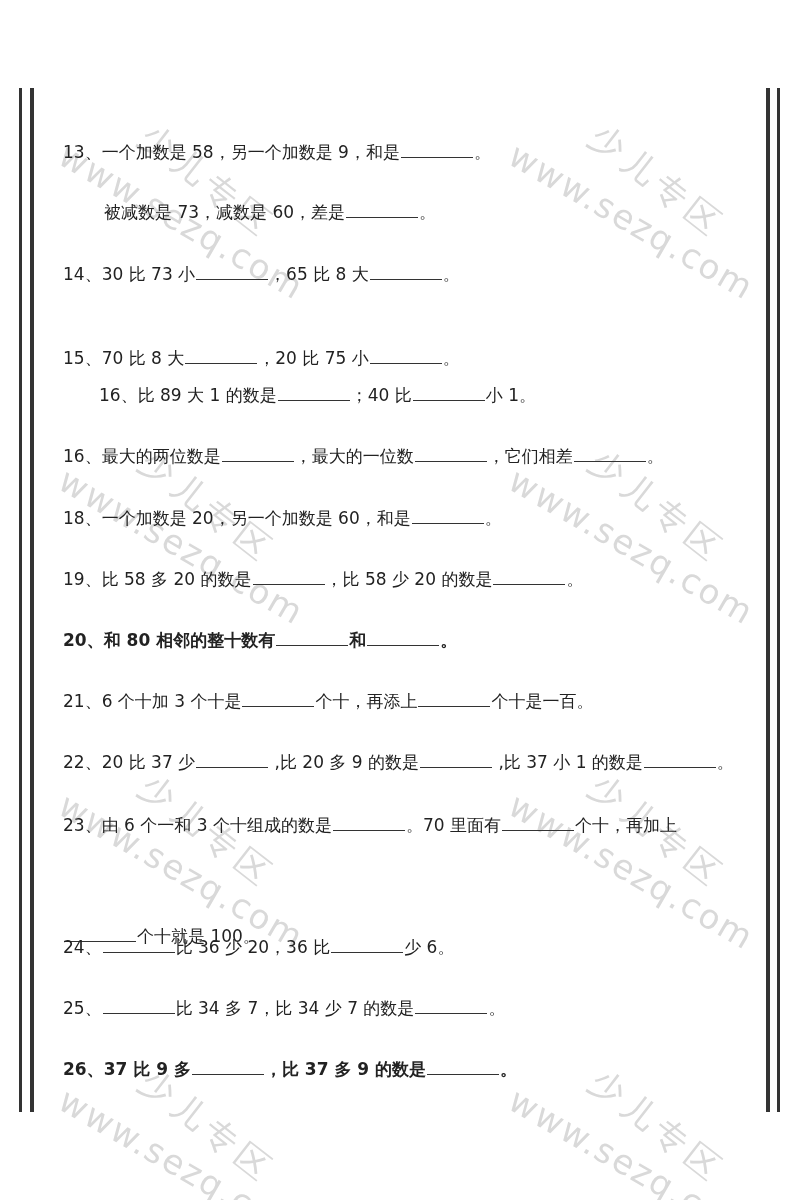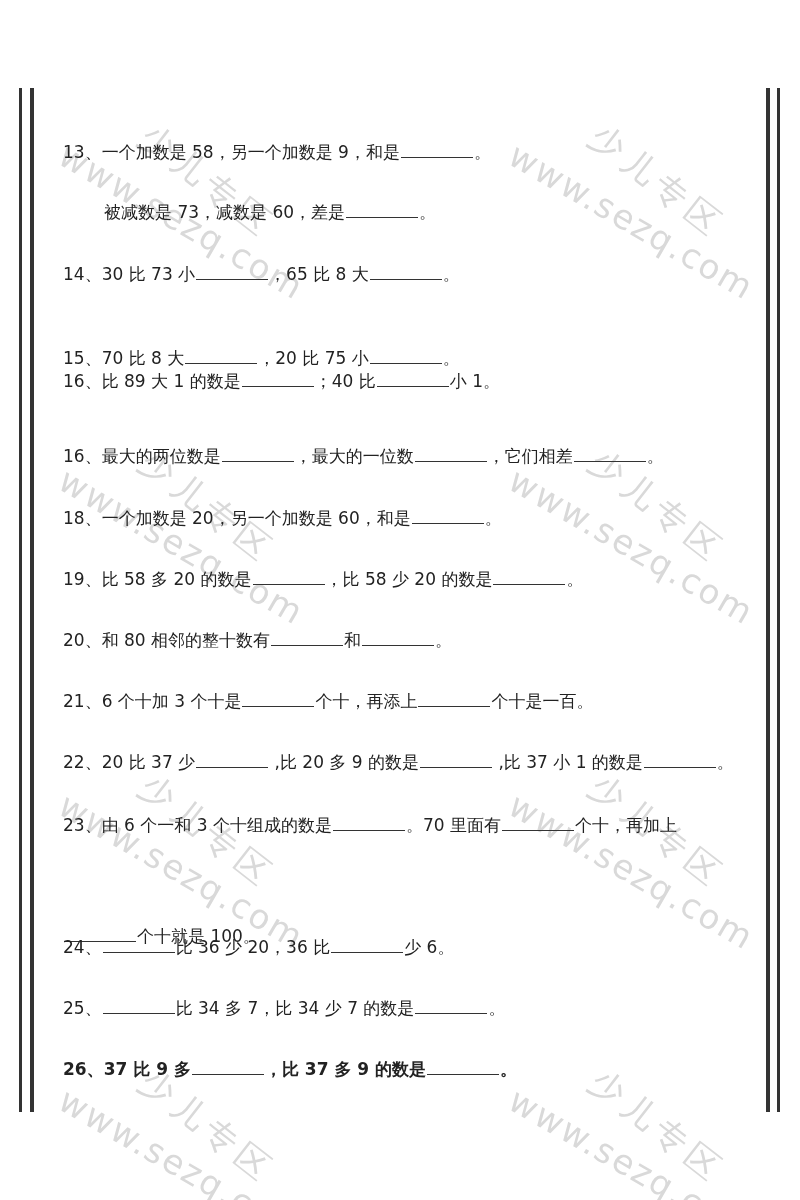--- a/index.html
+++ b/index.html
@@ -114,25 +114,25 @@
   <div class="watermark" style="left:545px; top:1040px;">
     <div class="wm-cn" style="margin-left:60px;">少儿专区</div>
     <div class="wm-url">www.sezq.com</div>
   </div>
 
   <div id="questions">
       <div class="question q-noindent" style="top: 140px;"><span class="seg">13、一个加数是 58，另一个加数是 9，和是</span><span class="blank"></span><span class="seg">。</span></div>
       <div class="question q-indent" style="top: 200px;"><span class="seg">被减数是 73，减数是 60，差是</span><span class="blank"></span><span class="seg">。</span></div>
       <div class="question q-noindent" style="top: 262px;"><span class="seg">14、30 比 73 小</span><span class="blank"></span><span class="seg">，65 比 8 大</span><span class="blank"></span><span class="seg">。</span></div>
       <div class="question q-noindent" style="top: 322px; margin-top: 24px;"><span class="seg">15、70 比 8 大</span><span class="blank"></span><span class="seg">，20 比 75 小</span><span class="blank"></span><span class="seg">。</span></div>
-      <div class="question q-noindent" style="top: 369px;"><span class="seg">16、比 89 大 1 的数是</span><span class="blank"></span><span class="seg">；40 比</span><span class="blank"></span><span class="seg">小 1。</span></div>
+      <div class="question q-noindent" style="top: 383px; margin-left: 36px;"><span class="seg">16、比 89 大 1 的数是</span><span class="blank"></span><span class="seg">；40 比</span><span class="blank"></span><span class="seg">小 1。</span></div>
       <div class="question q-noindent" style="top: 444px;"><span class="seg">16、最大的两位数是</span><span class="blank"></span><span class="seg">，最大的一位数</span><span class="blank"></span><span class="seg">，它们相差</span><span class="blank"></span><span class="seg">。</span></div>
       <div class="question q-noindent" style="top: 506px;"><span class="seg">18、一个加数是 20，另一个加数是 60，和是</span><span class="blank"></span><span class="seg">。</span></div>
       <div class="question q-noindent" style="top: 567px;"><span class="seg">19、比 58 多 20 的数是</span><span class="blank"></span><span class="seg">，比 58 少 20 的数是</span><span class="blank"></span><span class="seg">。</span></div>
-      <div class="question q-noindent" style="top: 628px;"><span class="seg">20、和 80 相邻的整十数有</span><span class="blank"></span><span class="seg">和</span><span class="blank"></span><span class="seg">。</span></div>
+      <div class="question q-noindent" style="top: 628px; font-weight: bold;"><span class="seg">20、和 80 相邻的整十数有</span><span class="blank"></span><span class="seg">和</span><span class="blank"></span><span class="seg">。</span></div>
       <div class="question q-noindent" style="top: 689px;"><span class="seg">21、6 个十加 3 个十是</span><span class="blank"></span><span class="seg">个十，再添上</span><span class="blank"></span><span class="seg">个十是一百。</span></div>
       <div class="question q-noindent" style="top: 750px;"><span class="seg">22、20 比 37 少</span><span class="blank"></span><span class="seg"> ,比 20 多 9 的数是</span><span class="blank"></span><span class="seg"> ,比 37 小 1 的数是</span><span class="blank"></span><span class="seg">。</span></div>
       <div class="question q-noindent" style="top: 813px;"><span class="seg">23、由 6 个一和 3 个十组成的数是</span><span class="blank"></span><span class="seg">。70 里面有</span><span class="blank"></span><span class="seg">个十，再加上</span></div>
       <div class="question q-noindent" style="top: 924px;"><span class="blank"></span><span class="seg">个十就是 100。</span></div>
       <div class="question q-noindent" style="top: 935px;"><span class="seg">24、</span><span class="blank"></span><span class="seg">比 36 少 20，36 比</span><span class="blank"></span><span class="seg">少 6。</span></div>
       <div class="question q-noindent" style="top: 996px;"><span class="seg">25、</span><span class="blank"></span><span class="seg">比 34 多 7，比 34 少 7 的数是</span><span class="blank"></span><span class="seg">。</span></div>
       <div class="question q-noindent" style="top: 1057px; font-weight: bold;"><span class="seg">26、37 比 9 多</span><span class="blank"></span><span class="seg">，比 37 多 9 的数是</span><span class="blank"></span><span class="seg">。</span></div>
     </div>
 </div>
 

